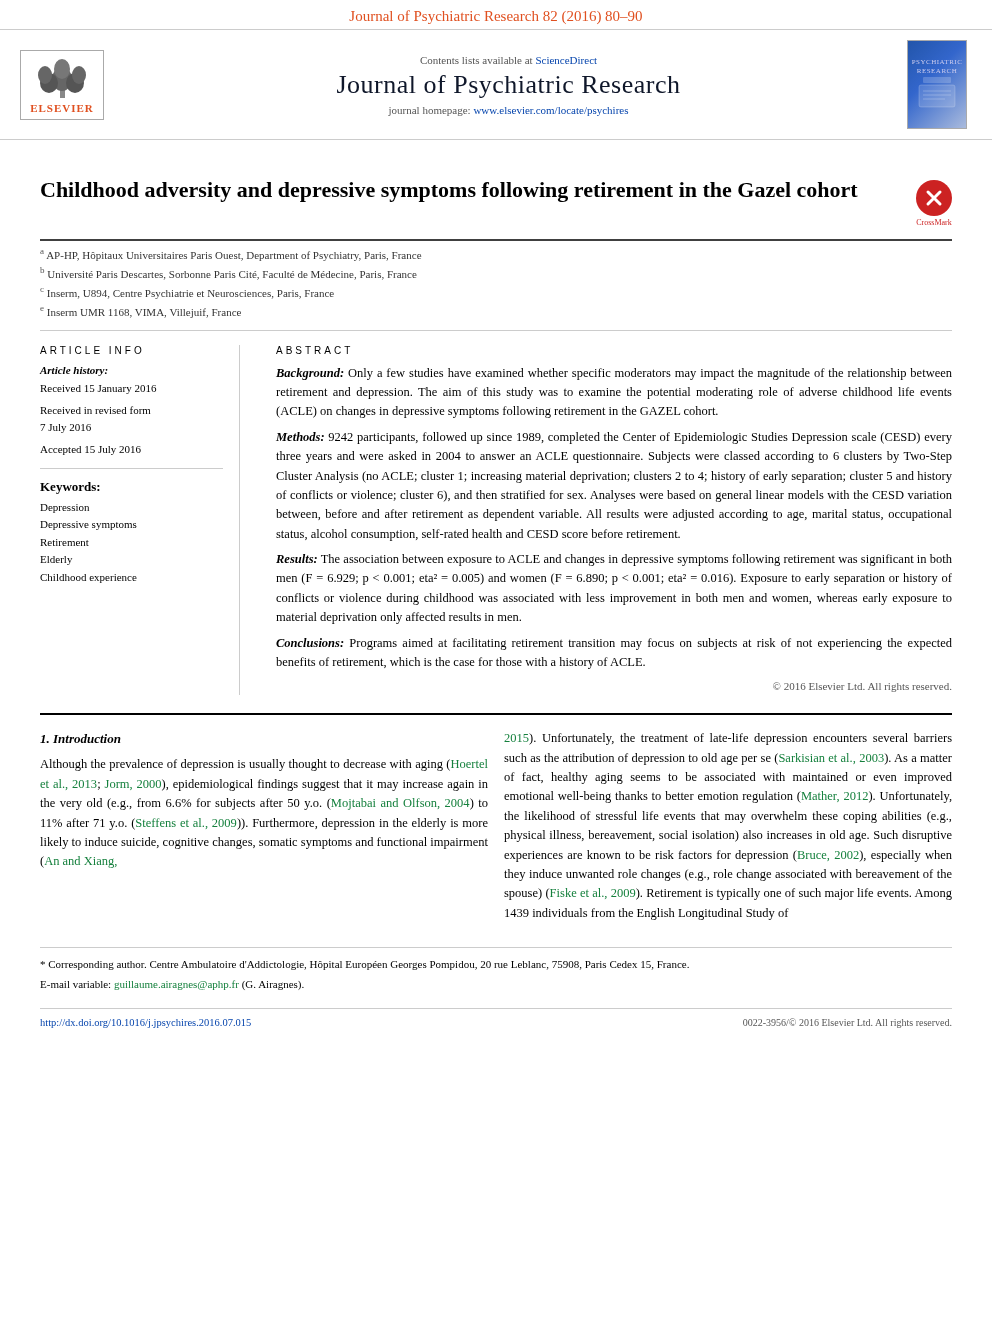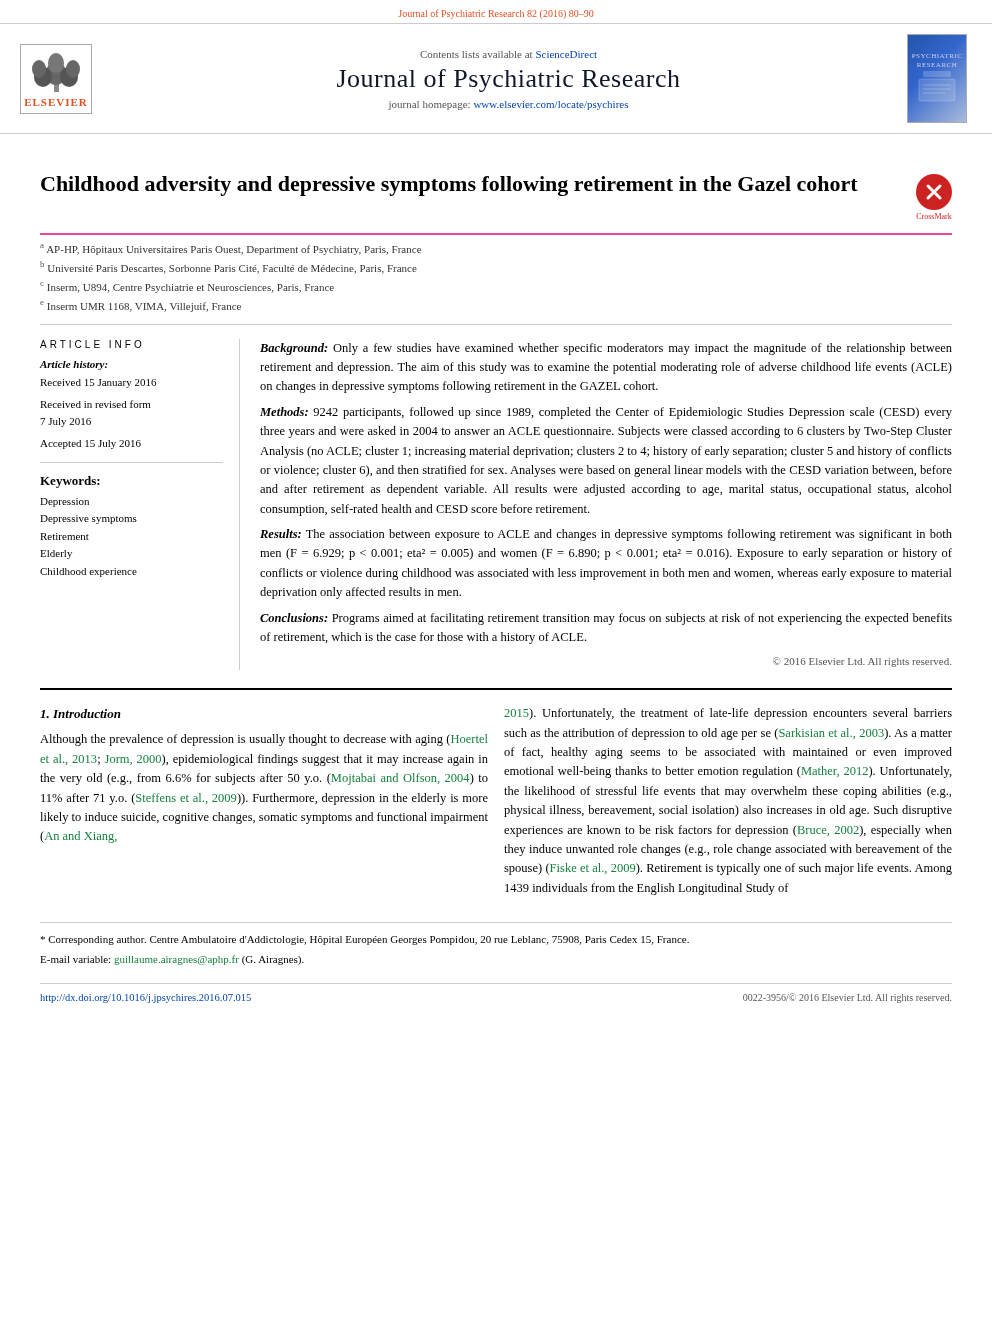--- a/index.html
+++ b/index.html
@@ -9,41 +9,41 @@
       color: #000;
       background: #fff;
       width: 992px;
       min-height: 1323px;
     }
 
     
     .journal-top-bar {
       text-align: center;
       padding: 8px 0 4px;
-      font-size: 10px;
+      font-size: 15px;
       color: #e05020;
     }
 
     .journal-header {
       border-top: 1px solid #ccc;
       border-bottom: 1px solid #ccc;
       display: flex;
       align-items: center;
       padding: 10px 20px;
       position: relative;
     }
 
     .elsevier-logo {
       width: 90px;
       flex-shrink: 0;
     }
 
     .elsevier-logo-inner {
       border: 1px solid #aaa;
-      width: 72px;
+      width: 84px;
       height: 70px;
       display: flex;
       flex-direction: column;
       align-items: center;
       justify-content: center;
       font-size: 9px;
       color: #555;
     }
 
     .elsevier-tree {
@@ -117,21 +117,21 @@
     }
 
     
     .main-content {
       padding: 20px 40px;
     }
 
     
     .article-title-section {
       padding: 16px 0 12px;
-      border-bottom: 2px solid #ec4899;
+      border-bottom: 2px solid #404040;
       display: flex;
       align-items: flex-start;
       justify-content: space-between;
     }
 
     .article-title {
       font-size: 22px;
       font-weight: bold;
       color: #000;
       line-height: 1.3;
@@ -179,21 +179,21 @@
       border-bottom: 1px solid #ccc;
     }
 
     .affil-item {
       margin-bottom: 1px;
     }
 
     
     .two-col {
       display: flex;
-      gap: 20px;
+      gap: 36px;
       margin-top: 14px;
     }
 
     .left-col {
       width: 200px;
       flex-shrink: 0;
       border-right: 1px solid #ccc;
       padding-right: 16px;
     }
 
@@ -441,20 +441,21 @@
 
       <div class="keywords-label">Keywords:</div>
       <div class="keyword-item">Depression</div>
       <div class="keyword-item">Depressive symptoms</div>
       <div class="keyword-item">Retirement</div>
       <div class="keyword-item">Elderly</div>
       <div class="keyword-item">Childhood experience</div>
     </div>
 
     <div class="right-col">
+      <div class="section-label">ABSTRACT</div>
 
       <div class="abstract-text">
         <div class="abstract-para">
           <span class="abstract-section-label">Background:</span>
           <span>Only a few studies have examined whether specific moderators may impact the magnitude of the relationship between retirement and depression. The aim of this study was to examine the potential moderating role of adverse childhood life events (ACLE) on changes in depressive symptoms following retirement in the GAZEL cohort.</span>
         </div>
         <div class="abstract-para">
           <span class="abstract-section-label">Methods:</span>
           <span>9242 participants, followed up since 1989, completed the Center of Epidemiologic Studies Depression scale (CESD) every three years and were asked in 2004 to answer an ACLE questionnaire. Subjects were classed according to 6 clusters by Two-Step Cluster Analysis (no ACLE; cluster 1; increasing material deprivation; clusters 2 to 4; history of early separation; cluster 5 and history of conflicts or violence; cluster 6), and then stratified for sex. Analyses were based on general linear models with the CESD variation between, before and after retirement as dependent variable. All results were adjusted according to age, marital status, occupational status, alcohol consumption, self-rated health and CESD score before retirement.</span>
         </div>

